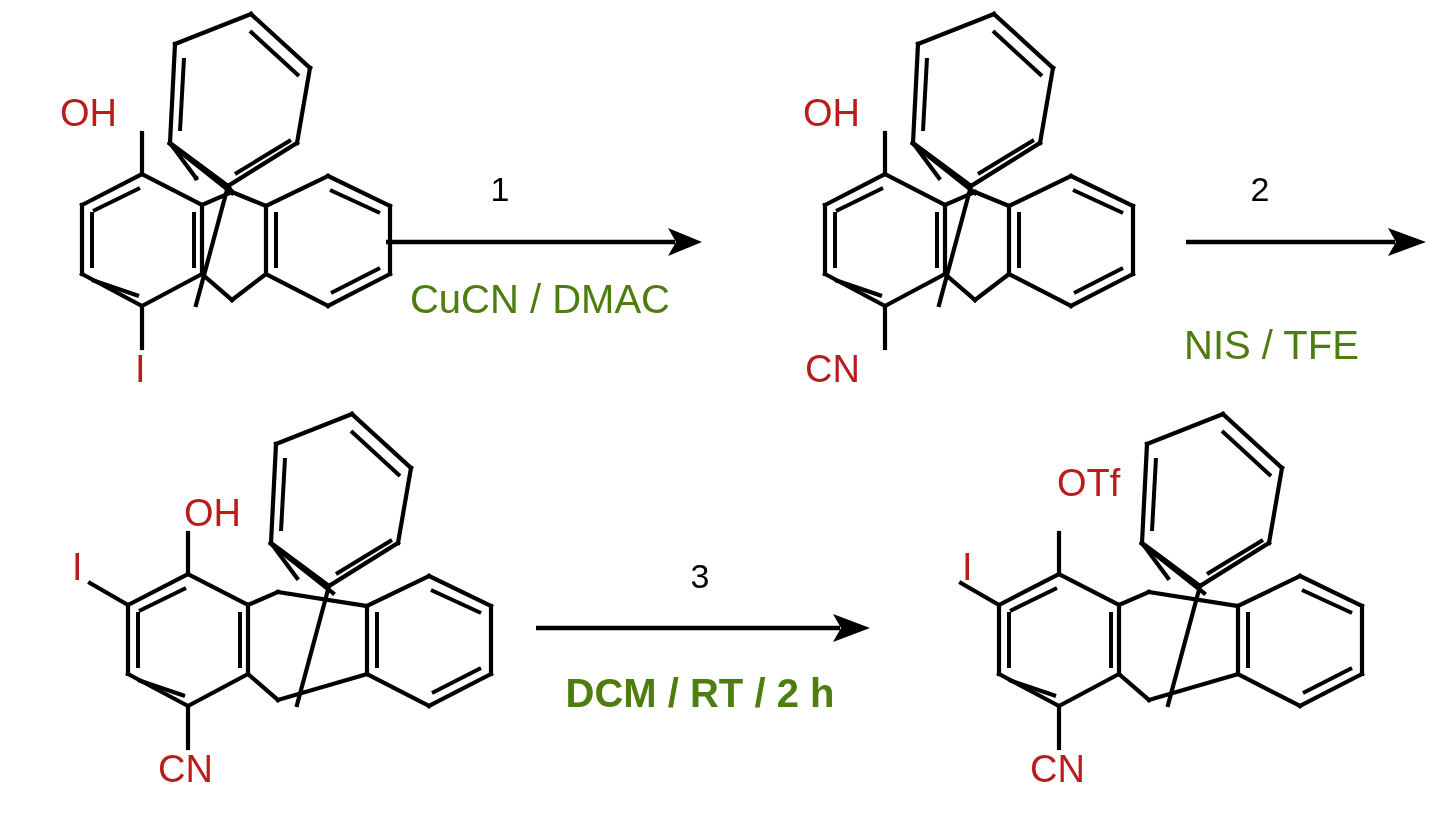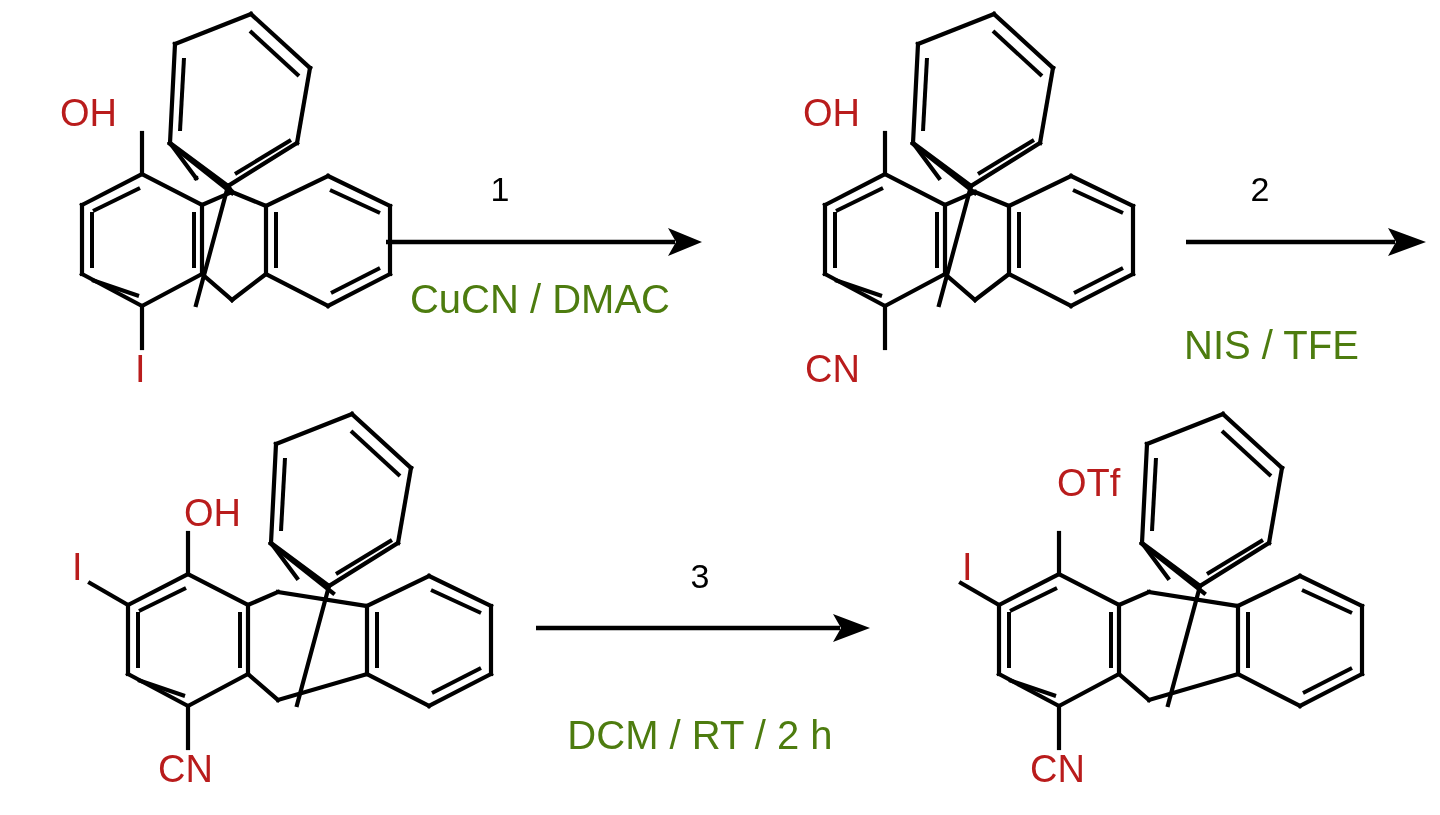--- a/index.html
+++ b/index.html
@@ -299,21 +299,21 @@
   </svg>
   <div class="atom-label" style="left:184px; top:494px;">OH</div>
   <div class="atom-label" style="left:72px; top:548px;">I</div>
   <div class="atom-label" style="left:158px; top:750px;">CN</div>
 
   <div class="step-num" style="left:670px; top:557px; width:60px;">3</div>
   <svg class="arrow-svg" style="left:530px; top:608px;" width="350" height="40" viewBox="0 0 350 40">
     <line class="arrow-line" x1="6" y1="20" x2="310" y2="20"></line>
     <polygon class="arrow-head" points="303,6 340,20 303,34 311,20"></polygon>
   </svg>
-  <div class="cond-text" style="left:530px; top:712px; width:340px;">DCM / RT / 2 h</div>
+  <div class="cond-text" style="left:530px; top:670px; width:340px;font-weight:bold;">DCM / RT / 2 h</div>
 
   <svg class="struct-svg" style="left:900px; top:400px;" width="480" height="415" viewBox="0 0 480 415">
     <g class="bond">
       <path d="M 247 44 L 323 14"></path>
       <path d="M 323 14 L 382 68"></path>
       <path d="M 382 68 L 369 143"></path>
       <path d="M 369 143 L 300 186"></path>
       <path d="M 300 186 L 242 143"></path>
       <path d="M 242 143 L 247 44"></path>
     </g>

